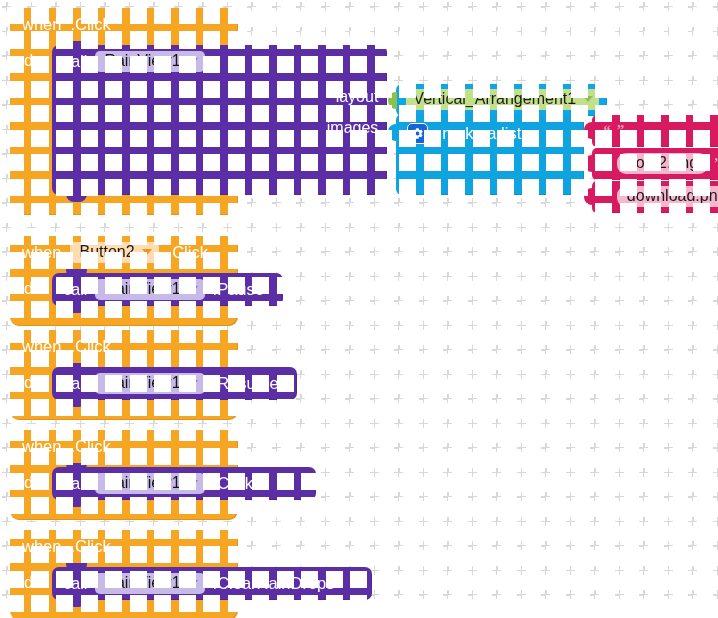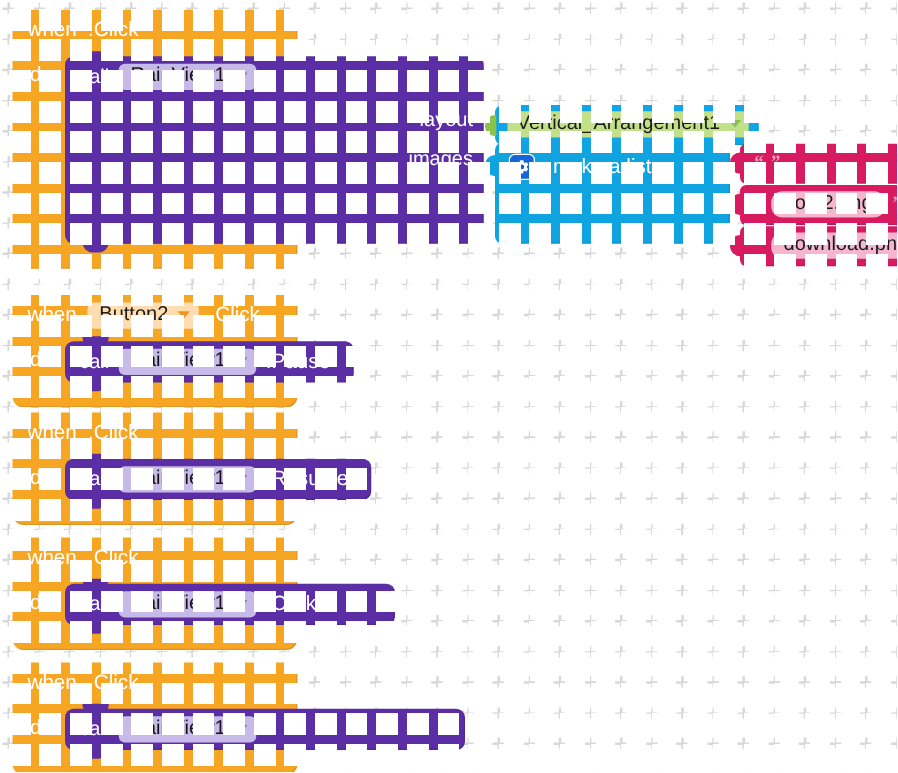--- a/index.html
+++ b/index.html
@@ -1197,20 +1197,21 @@
       <div class="event-body">
         <span class="do-label">do</span>
         <div style="position:relative; margin-top:4px;">
           <div class="call-block" style="width:320px; height:33px;">
             <div class="call-row">
               <span class="call-kw">call</span>
               <span class="field-dd lav">
                 <span>RainView1</span>
                 <i class="caret purple"></i>
               </span>
+              <span class="method-name">.ClearRainDrops</span>
             </div>
           </div>
         </div>
       </div>
       <div class="event-foot"></div>
     </div>
   </div>
 
 </div>
 

